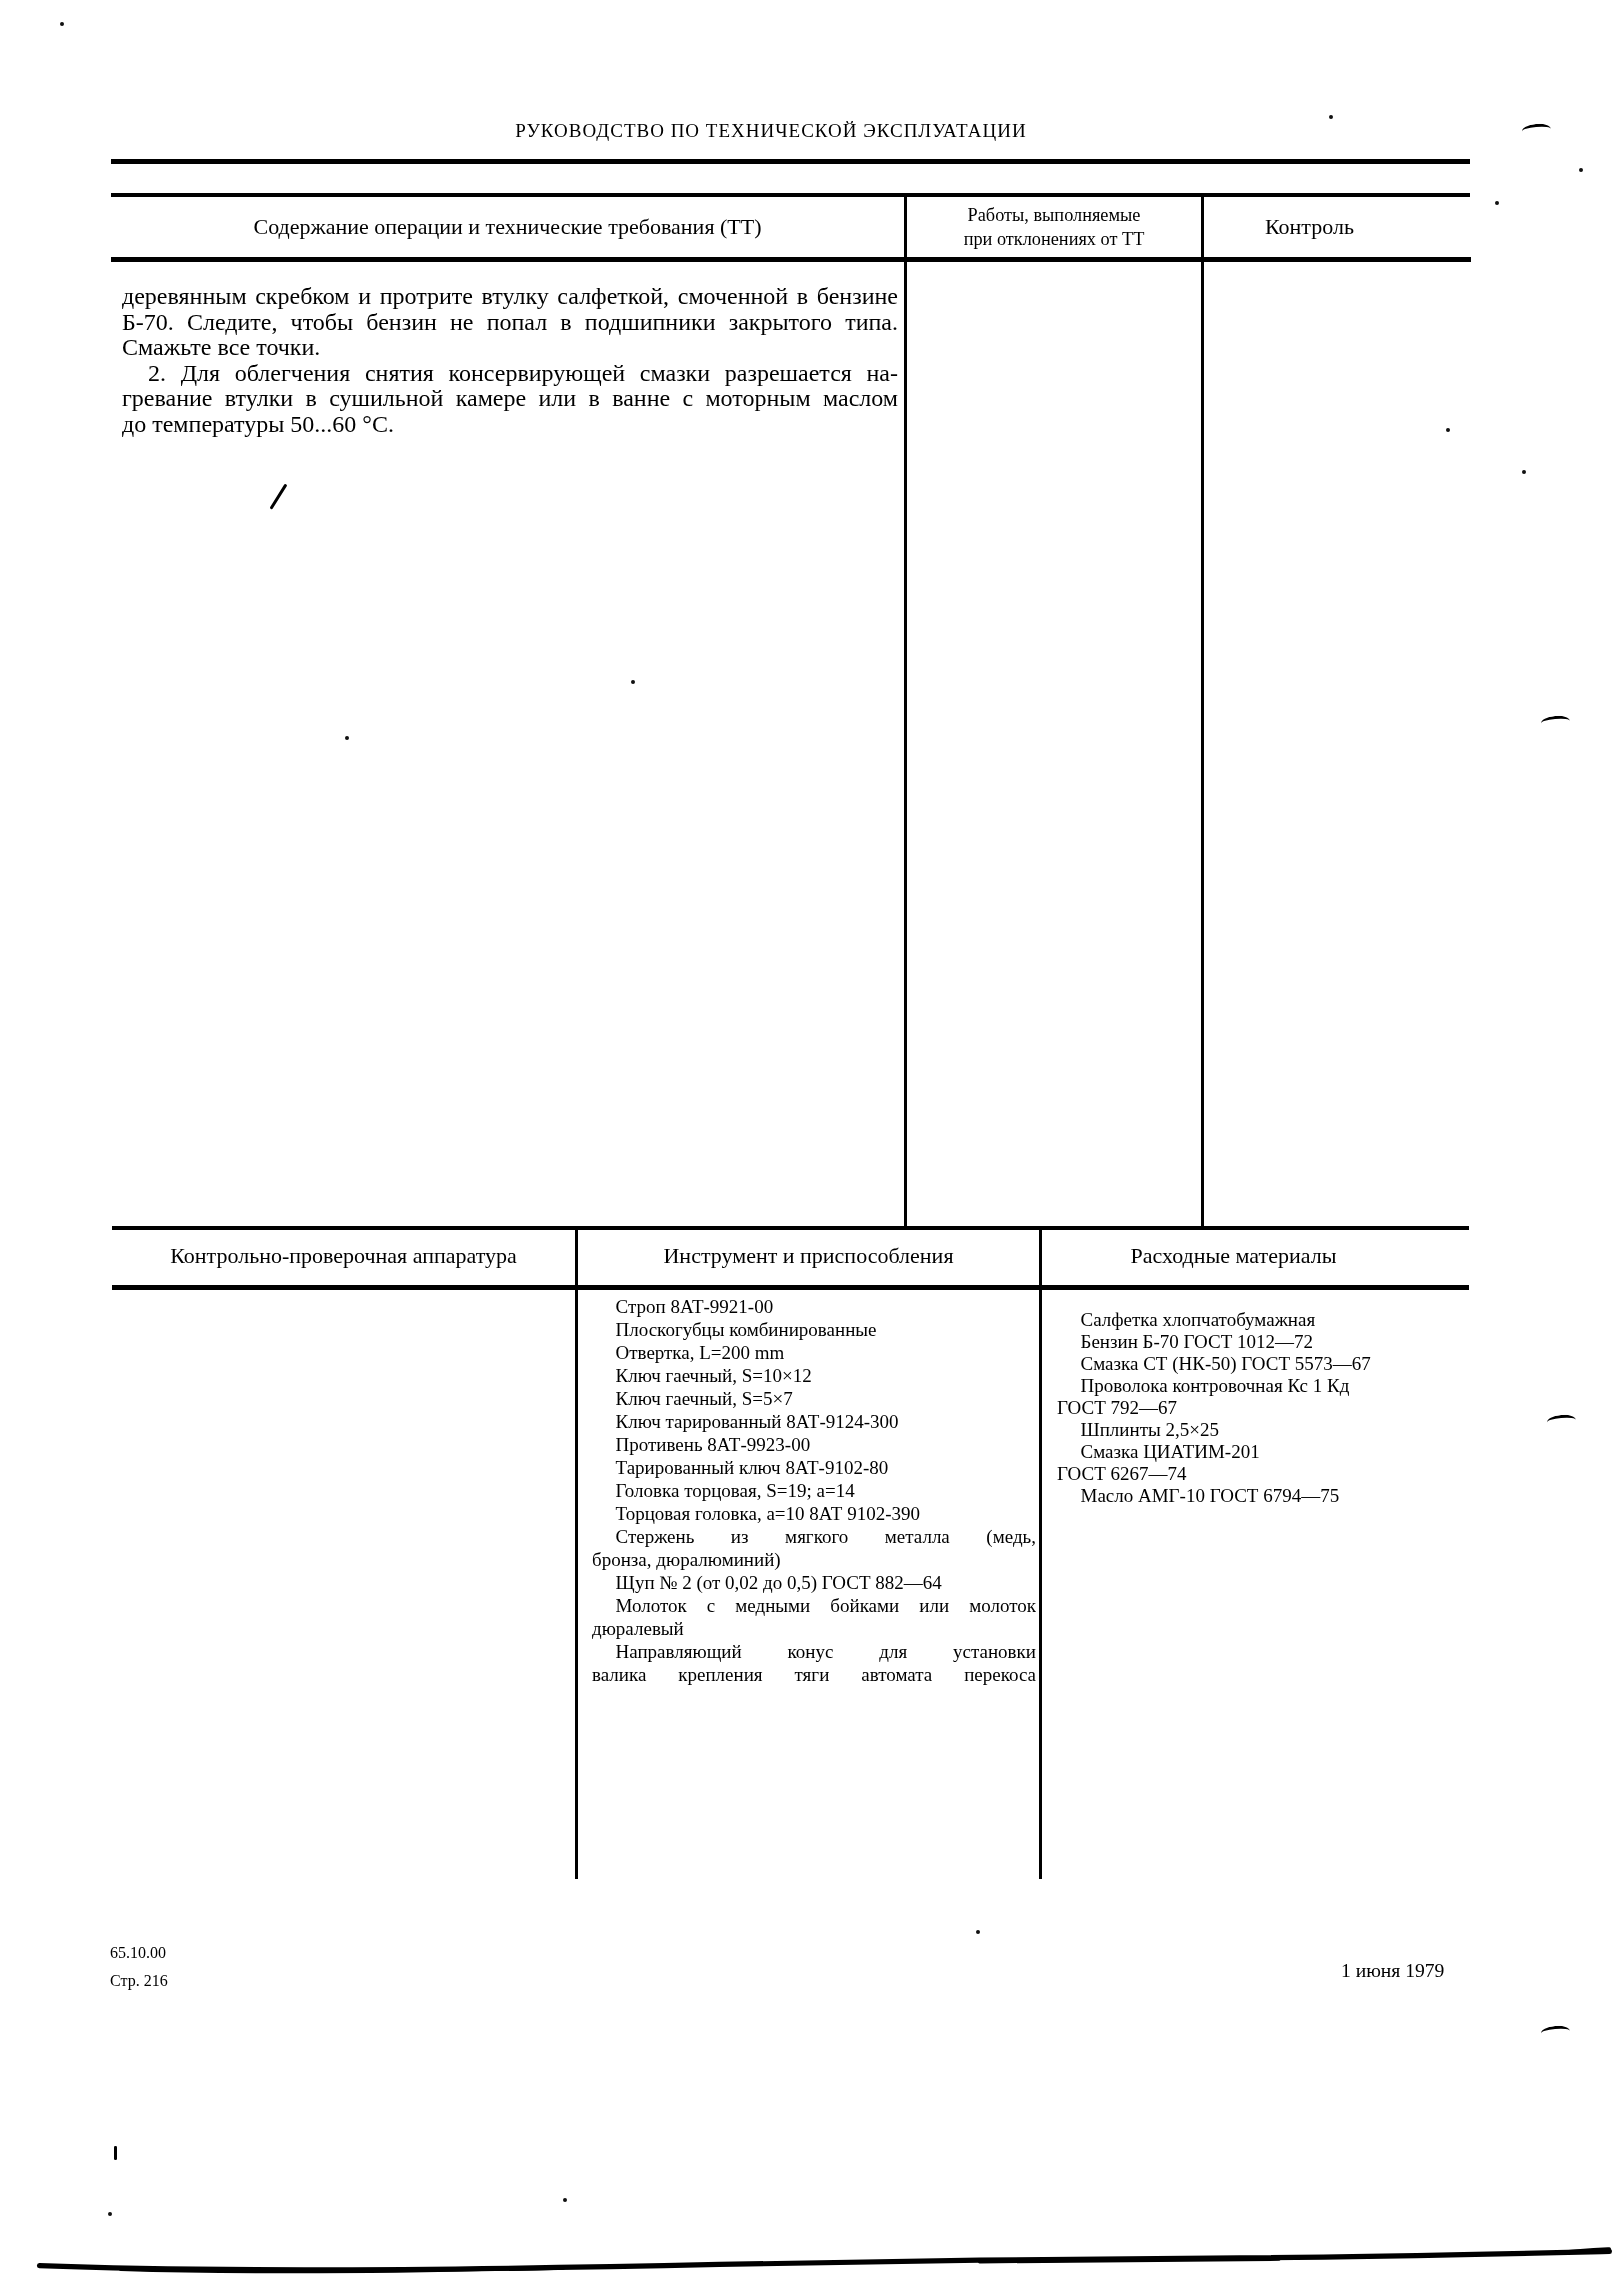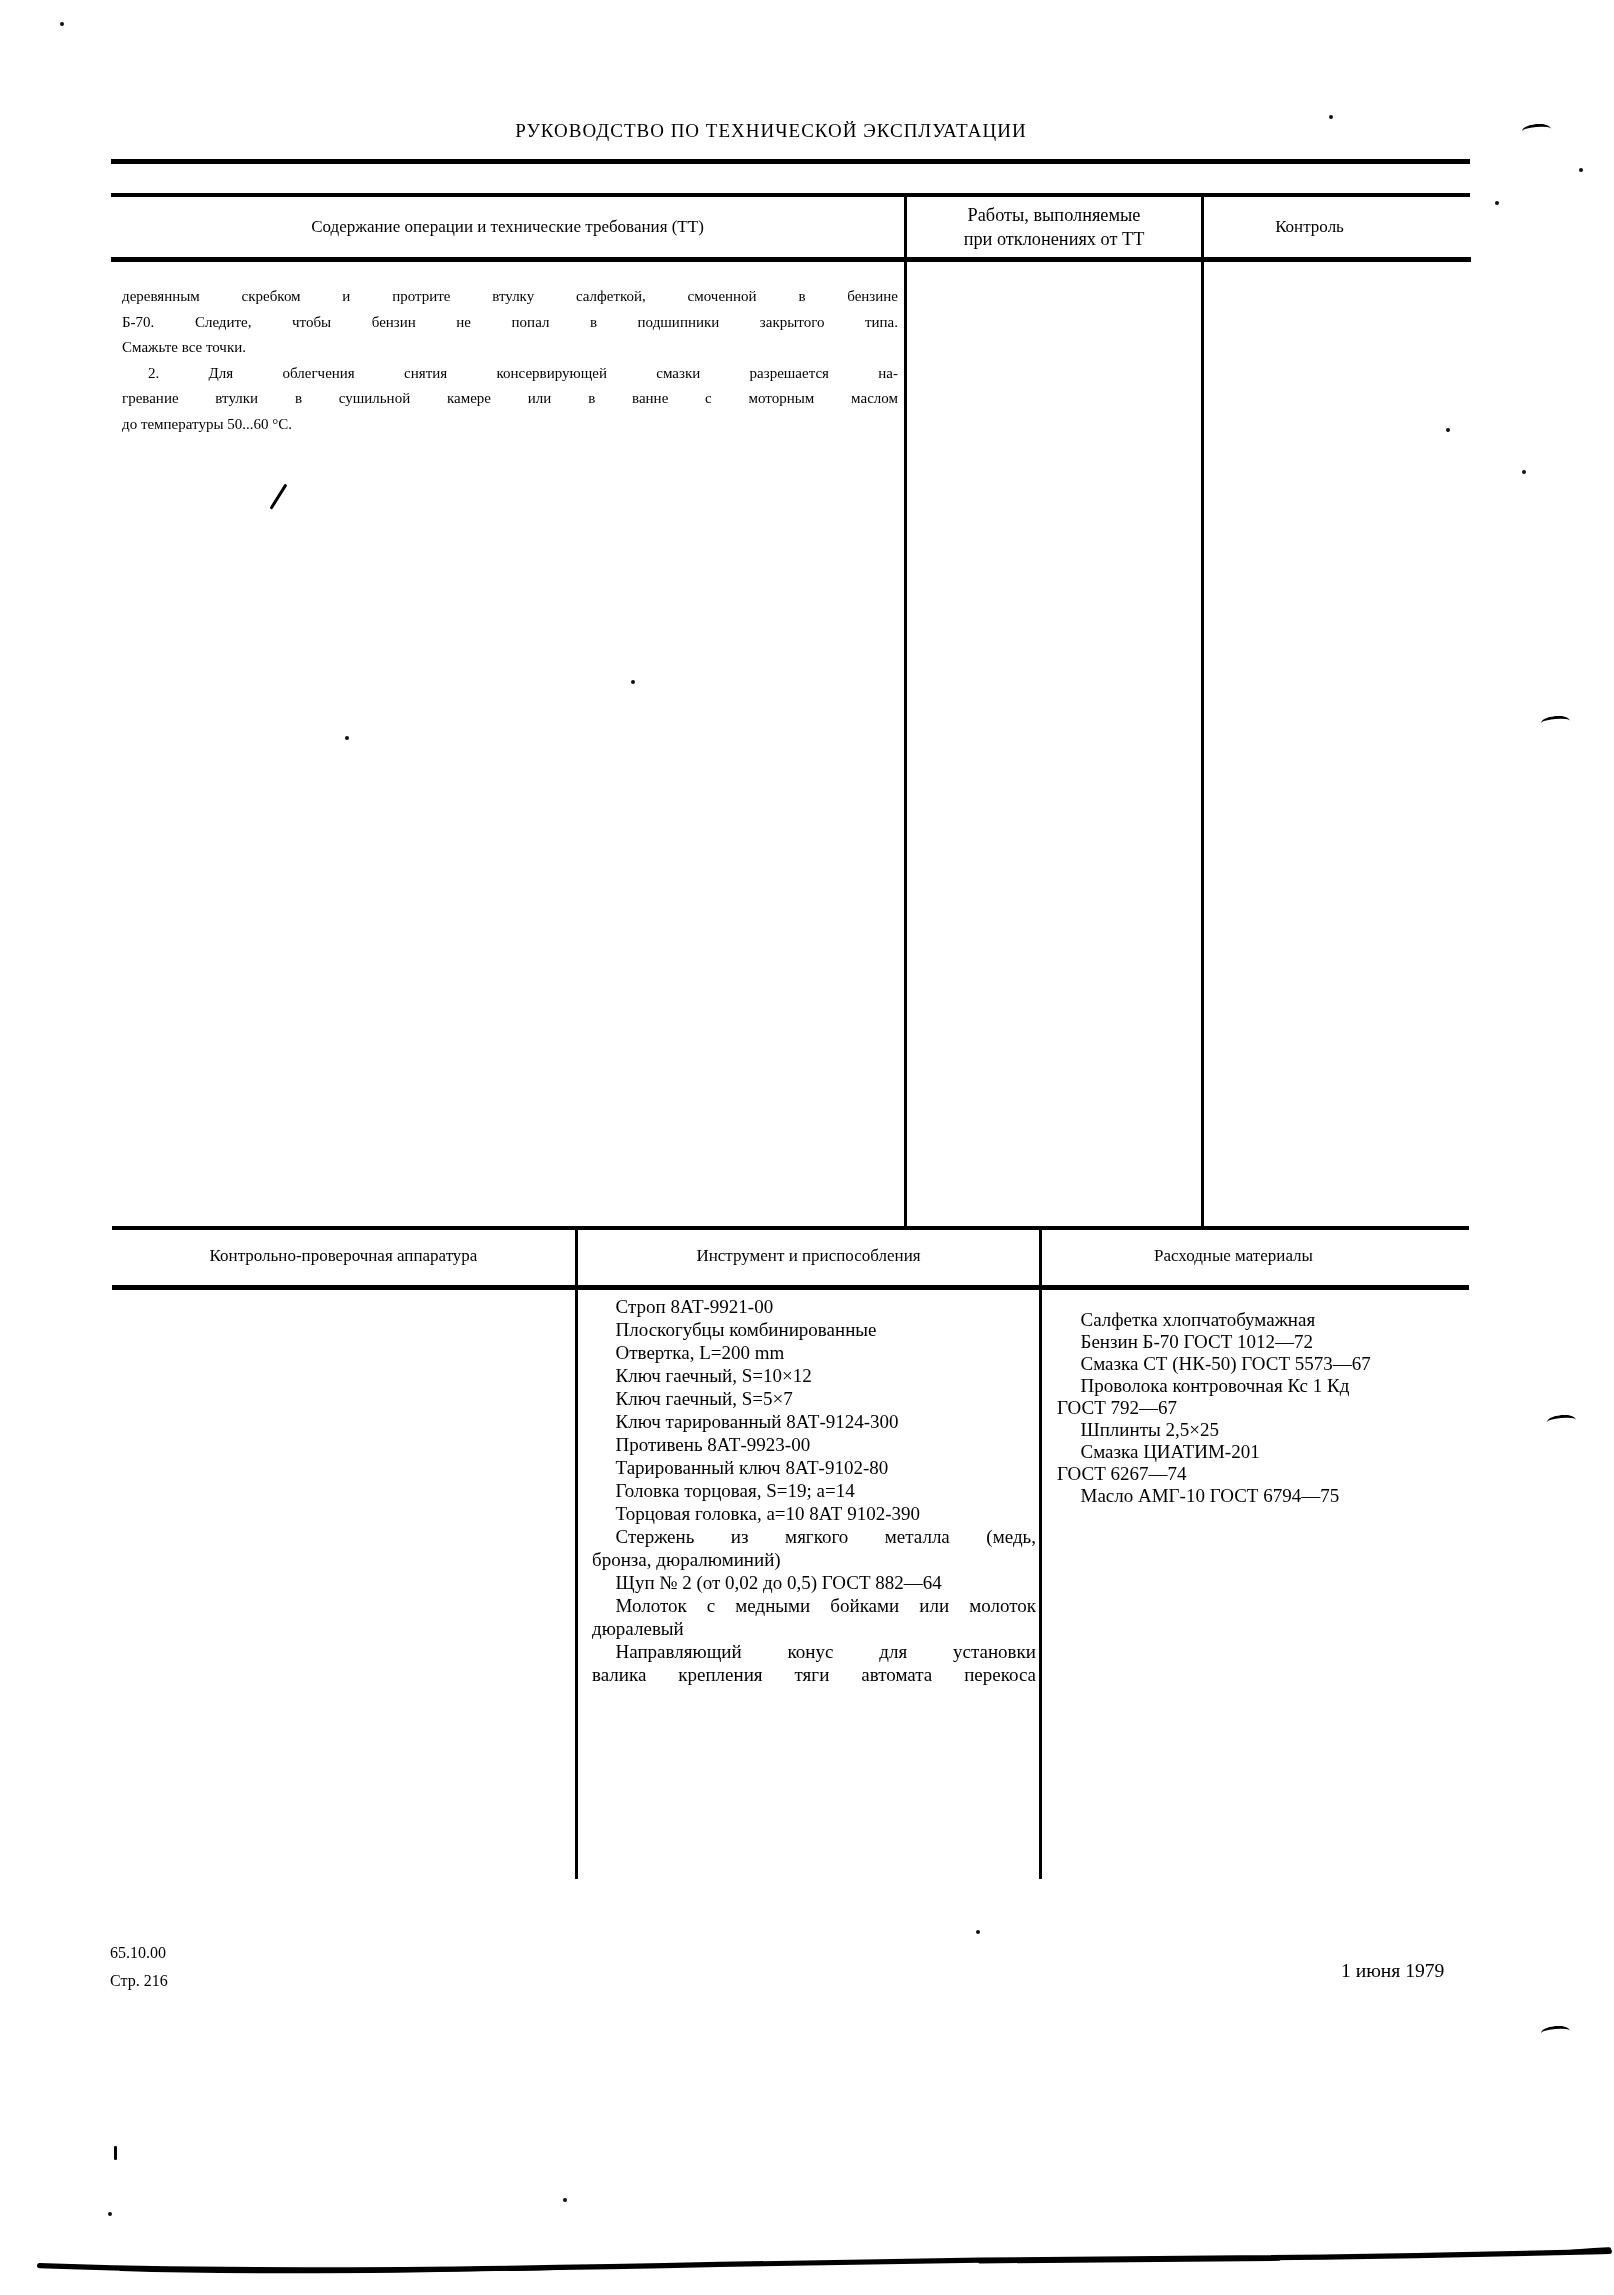--- a/index.html
+++ b/index.html
@@ -25,31 +25,31 @@
   .t2-vdiv1      {left:575px;top:1226px;width:2.6px;height:653px;}
   .t2-vdiv2      {left:1039px;top:1226px;width:2.6px;height:653px;}
   
   .running-head{
     position:absolute;left:379px;top:120px;width:784px;
     text-align:center;font-size:19px;letter-spacing:1px;white-space:nowrap;
   }
   .hcell{
     position:absolute;display:flex;flex-direction:column;
     align-items:center;justify-content:center;text-align:center;
-    font-size:17px;line-height:24px;
+    font-size:22px;line-height:24px;
   }
   .t1-h1{left:111px;top:197px;width:793px;height:59px;}
   .t1-h2{left:907px;top:197px;width:294px;height:59px;font-size:18.3px;}
   .t1-h3{left:1176px;top:197px;width:267px;height:59px;}
   .t2-h1{left:112px;top:1230px;width:463px;height:52px;}
   .t2-h2{left:578px;top:1230px;width:461px;height:52px;}
   .t2-h3{left:1020px;top:1230px;width:427px;height:52px;text-align:right;}
   
   .textblock{position:absolute;}
-  .t1-body{left:122px;top:284px;width:776px;font-size:15px;line-height:25.5px;}
+  .t1-body{left:122px;top:284px;width:776px;font-size:24px;line-height:25.5px;}
   .tools{left:592px;top:1295px;width:444px;font-size:19px;line-height:23px;}
   .materials{left:1057px;top:1309px;width:412px;font-size:19px;line-height:22px;}
   .line{min-height:1em;text-align:left;}
   .line.j{text-align:justify;text-align-last:justify;}
   .t1-body .line.ind{text-indent:26px;}
   .tools .line.ind,.materials .line.ind{text-indent:23.5px;}
   
   .footer-left{position:absolute;left:110px;top:1939px;font-size:16px;line-height:28px;}
   .footer-right{position:absolute;left:1341px;top:1960px;font-size:19.6px;white-space:nowrap;}
   

